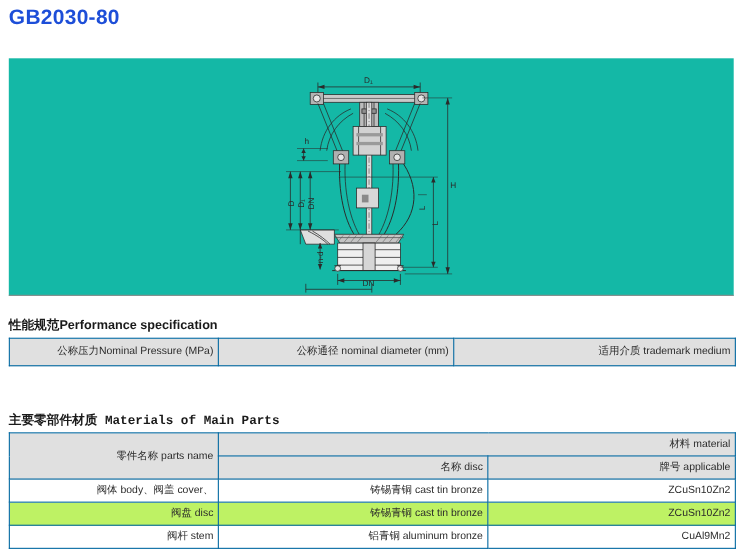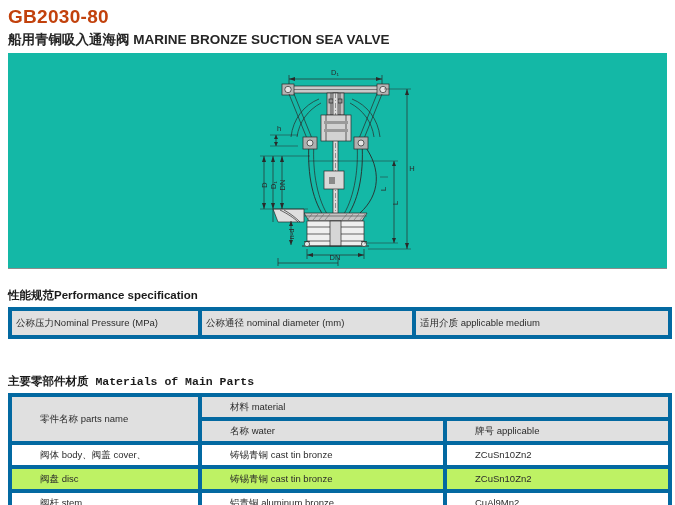--- a/index.html
+++ b/index.html
@@ -21,21 +21,21 @@
     position: absolute;
     left: 8px;
     top: 6px;
     width: 660px;
   }
   .std-code {
     font-size: 19px;
     font-weight: bold;
     letter-spacing: 0.3px;
     line-height: 22px;
-    color: #c2410c;
+    color: #1d4ed8;
   }
   .std-name {
     font-size: 13.5px;
     font-weight: bold;
     line-height: 18px;
     margin-top: 3px;
     color: #262626;
     white-space: nowrap;
   }
 
@@ -70,22 +70,22 @@
 
   
   table.spec {
     position: absolute;
     left: 8px;
     border-collapse: collapse;
     table-layout: fixed;
     background: #ffffff;
   }
   table.spec td {
-    border: 4px solid #0369a1;
-    text-align: left;
+    border: 1px solid #0369a1;
+    text-align: right;
     vertical-align: middle;
     font-size: 9.5px;
     color: #2b2b2b;
     padding: 0 4px;
     line-height: 12px;
   }
   td.head {
     background: #e0e0e0;
   }
   td.shade {
@@ -97,21 +97,20 @@
 
   #mat-table { top: 393px; width: 660px; }
   #mat-table td { height: 20px; padding-left: 28px; }
   #mat-table td.tall { height: 40px; }
 </style>
 </head>
 <body>
 
 <div class="title-block">
   <div class="std-code">GB2030-80</div>
-  <div class="std-name">船用青铜吸入通海阀 MARINE BRONZE SUCTION SEA VALVE</div>
 </div>
 
 <div class="drawing-panel">
   <svg width="659" height="214" viewBox="0 0 659 214">
     <g stroke="#2a2a2a" fill="none" stroke-width="0.7">
 
       <line x1="281" y1="22" x2="281" y2="34"></line>
       <line x1="374" y1="22" x2="374" y2="34"></line>
       <line x1="281" y1="26" x2="374" y2="26"></line>
       <path d="M281,26 l6,-2 v4 z" fill="#2a2a2a" stroke="none"></path>
@@ -265,40 +264,40 @@
 <table class="spec" id="perf-table">
   <colgroup>
     <col style="width:190px">
       <col style="width:214px">
       <col style="width:256px">
   </colgroup>
   <tbody>
     <tr>
       <td class="head">公称压力Nominal Pressure (MPa)</td>
       <td class="head">公称通径 nominal diameter (mm)</td>
-      <td class="head">适用介质 applicable medium</td>
+      <td class="head">适用介质 trademark medium</td>
     </tr>
   </tbody>
 </table>
 
 <div class="section-heading" id="mat-heading">主要零部件材质 Materials of Main Parts</div>
 
 <table class="spec" id="mat-table">
   <colgroup>
     <col style="width:190px">
       <col style="width:245px">
       <col style="width:225px">
   </colgroup>
   <tbody>
     <tr>
       <td class="head tall" rowspan="2">零件名称 parts name</td>
       <td class="head" colspan="2">材料  material</td>
     </tr>
     <tr>
-      <td class="head">名称 water</td>
+      <td class="head">名称 disc</td>
       <td class="head">牌号 applicable</td>
     </tr>
 
     <tr>
       <td>阀体 body、阀盖 cover、</td>
       <td>铸锡青铜 cast tin bronze</td>
       <td>ZCuSn10Zn2</td>
     </tr>
     <tr>
       <td class="shade">阀盘 disc</td>

